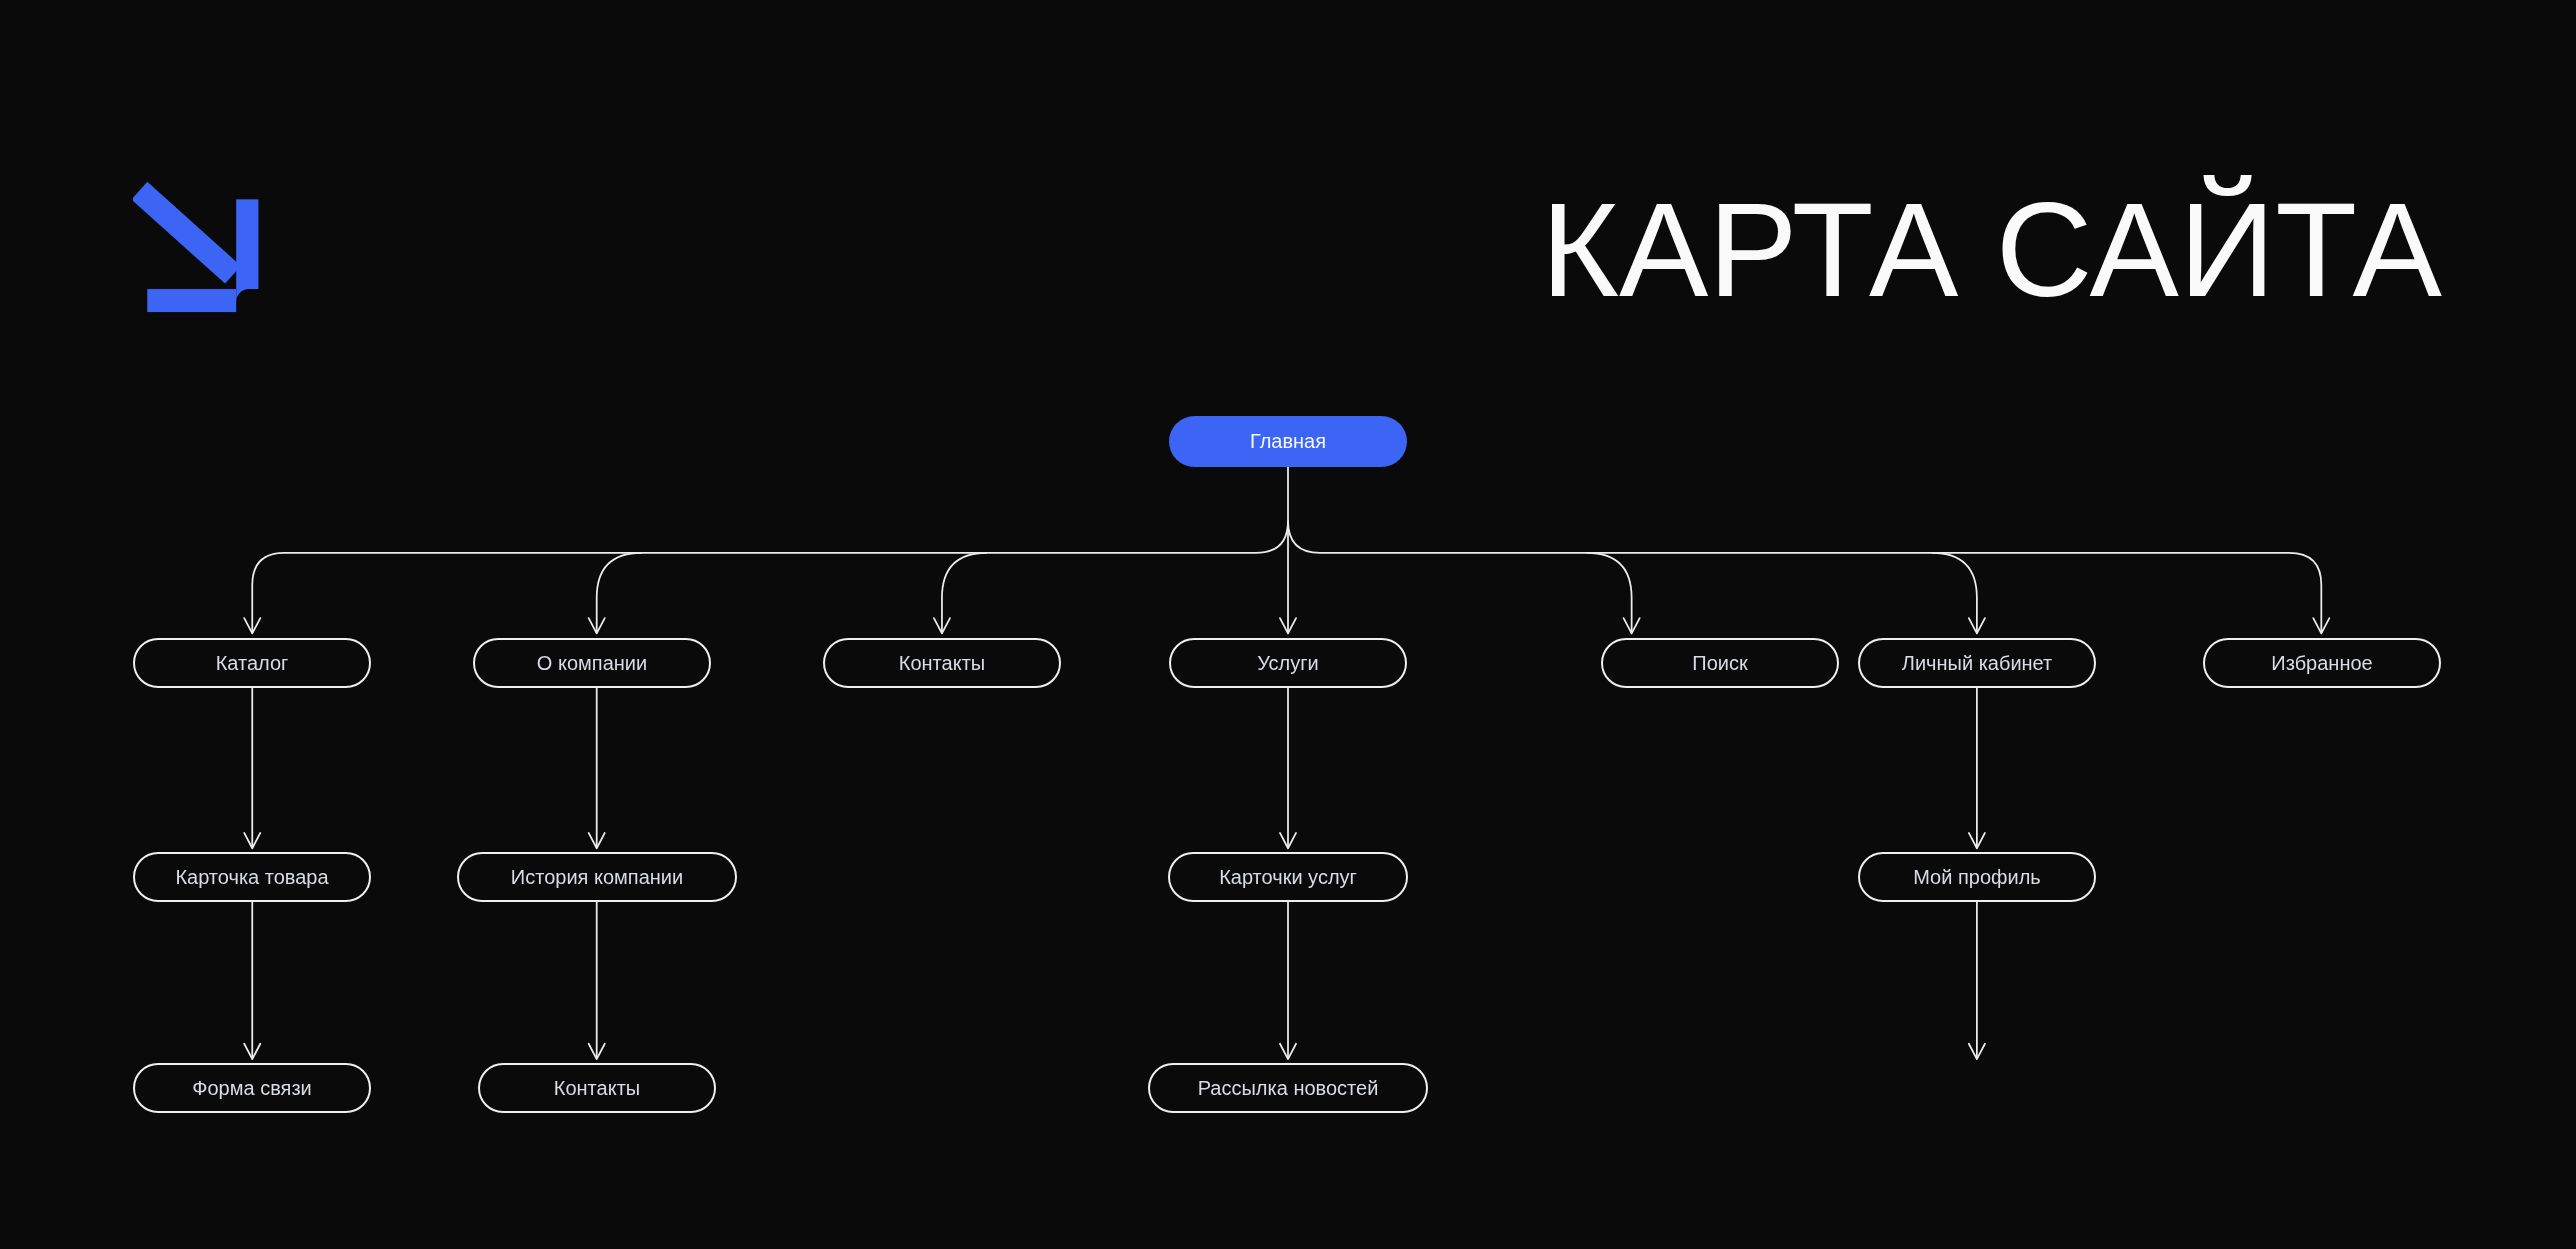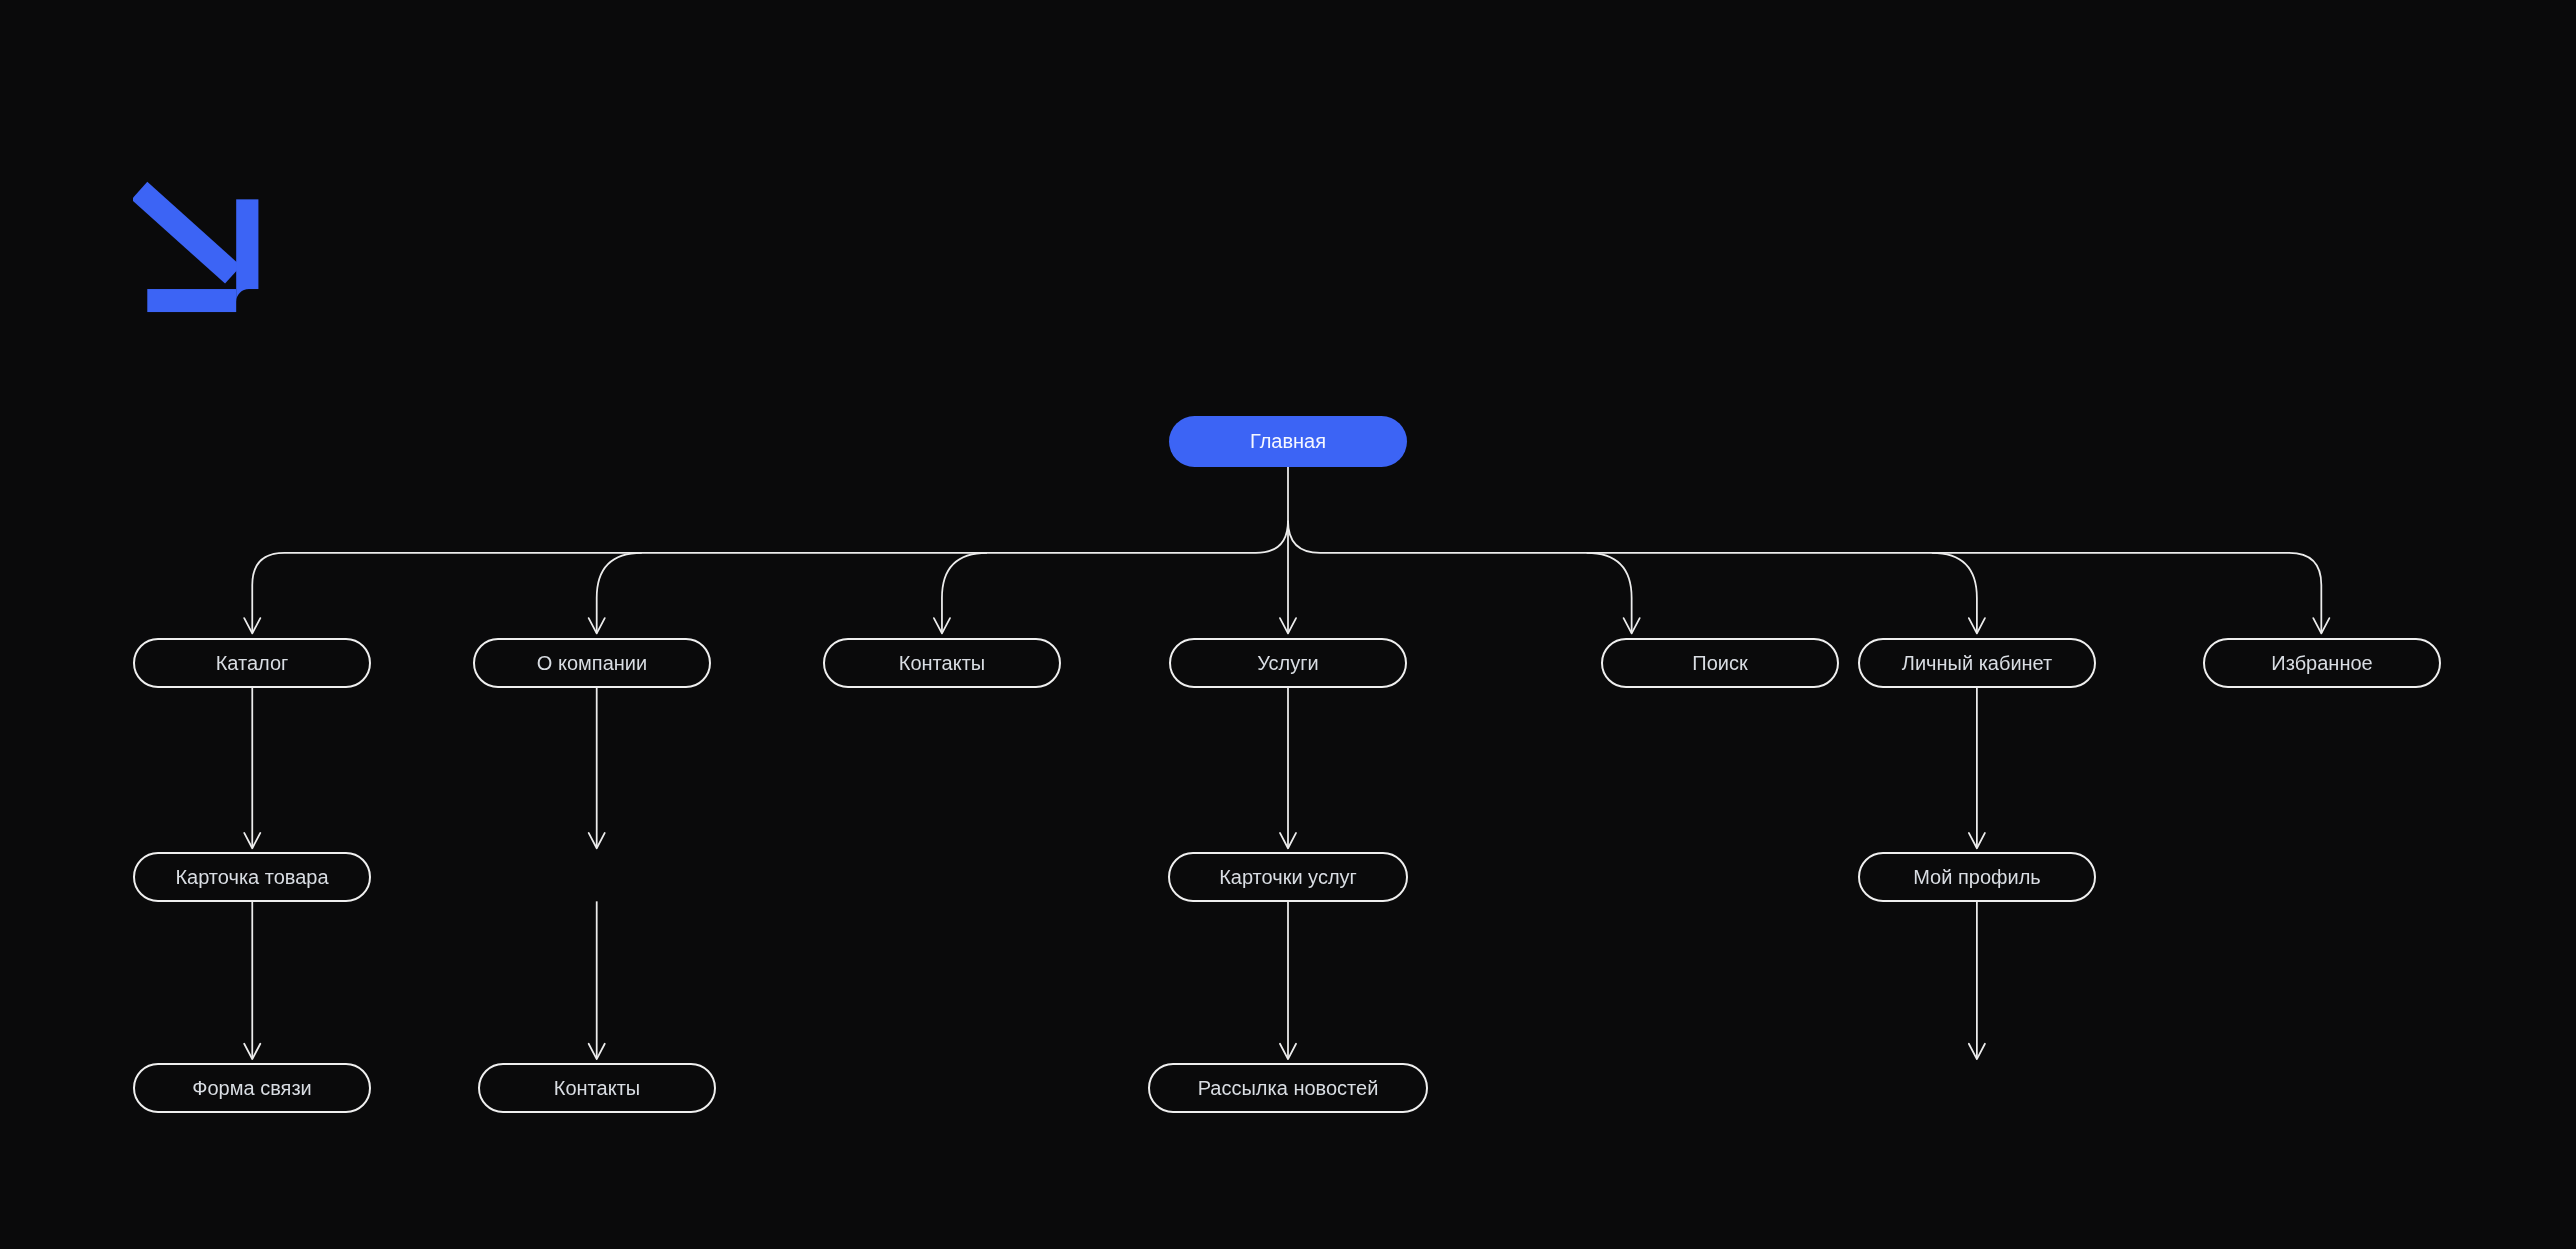--- a/index.html
+++ b/index.html
@@ -46,20 +46,21 @@
 
 <div class="canvas">
 
   <svg class="logo" viewBox="0 0 160 176" aria-hidden="true">
     <line class="shaft" x1="8" y1="22" x2="126" y2="128"></line>
     <rect class="bar" x="130" y="33" width="28" height="113"></rect>
     <rect class="bar" x="18" y="146" width="112" height="29"></rect>
     <path class="bar" d="M130 146 H146 A16 16 0 0 0 130 162 Z"></path>
   </svg>
 
+  <h1 class="title">КАРТА САЙТА</h1>
 
   <svg class="connectors" viewBox="0 0 3200 1552" aria-hidden="true">
 
     <path d="M1600 580 V787"></path>
 
     <path d="M1600 647 Q1600 687 1560 687 H353 Q313 687 313 727 V787"></path>
     <path d="M1600 647 Q1600 687 1640 687 H2844 Q2884 687 2884 727 V787"></path>
 
     <path d="M797 687 Q741 687 741 743 V787"></path>
     <path d="M1226 687 Q1170 687 1170 743 V787"></path>
@@ -97,20 +98,21 @@
 
   <div class="node" style="left:252px;top:638px;width:238px;">Каталог</div>
   <div class="node" style="left:592px;top:638px;width:238px;text-align:center;">О компании</div>
   <div class="node" style="left:942px;top:638px;width:238px;">Контакты</div>
   <div class="node" style="left:1288px;top:638px;width:238px;">Услуги</div>
   <div class="node" style="left:1720px;top:638px;width:238px;text-align:right;">Поиск</div>
   <div class="node" style="left:1977px;top:638px;width:238px;">Личный кабинет</div>
   <div class="node" style="left:2322px;top:638px;width:238px;">Избранное</div>
 
   <div class="node" style="left:252px;top:852px;width:238px;">Карточка товара</div>
+  <div class="node" style="left:597px;top:852px;width:280px;">История компании</div>
   <div class="node" style="left:1288px;top:852px;width:240px;">Карточки услуг</div>
   <div class="node" style="left:1977px;top:852px;width:238px;">Мой профиль</div>
 
   <div class="node" style="left:252px;top:1063px;width:238px;">Форма связи</div>
   <div class="node" style="left:597px;top:1063px;width:238px;">Контакты</div>
   <div class="node" style="left:1288px;top:1063px;width:280px;">Рассылка новостей</div>
 
 </div>
 
 

